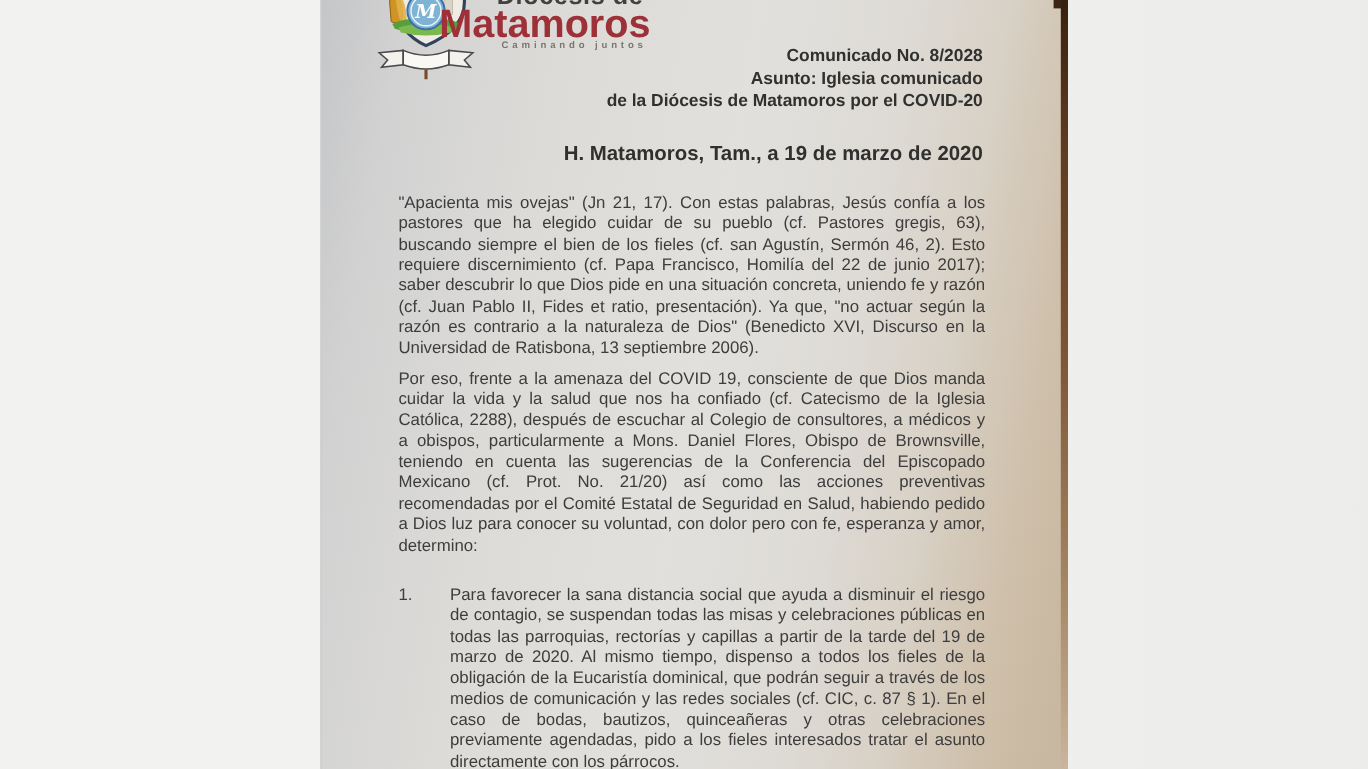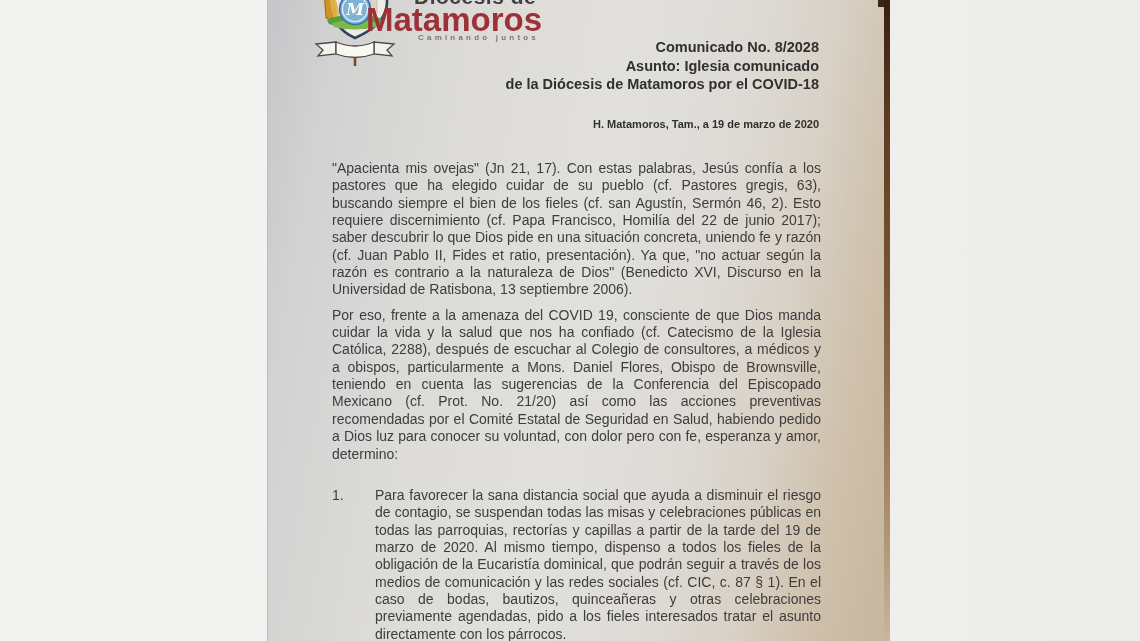--- a/index.html
+++ b/index.html
@@ -22,21 +22,21 @@
     content:"";position:absolute;right:4px;top:0;width:8px;height:7px;background:#3d2413;
   }
 
   .crest{position:absolute;left:44px;top:-38px;width:86px;height:118px;}
 
   .brand-line1{position:absolute;left:146px;top:-15px;font-weight:700;font-size:21px;color:#44403d;letter-spacing:.5px;white-space:nowrap;}
   .brand-line2{position:absolute;left:98px;top:1px;font-weight:800;font-size:33px;color:#9d3137;white-space:nowrap;}
   .tagline{position:absolute;left:150px;top:33px;font-weight:700;font-size:8px;letter-spacing:3.2px;color:#7d766e;white-space:nowrap;text-align:center;}
 
   .comm-block{position:absolute;right:71px;top:38px;text-align:right;font-weight:700;font-size:14.5px;line-height:18.5px;color:#30302f;white-space:nowrap;}
-  .dateline{position:absolute;right:71px;top:118px;text-align:right;font-weight:700;font-size:11px;color:#30302f;white-space:nowrap;}
+  .dateline{position:absolute;right:71px;top:118px;text-align:right;font-weight:700;font-size:17px;color:#30302f;white-space:nowrap;}
 
   .body-text{position:absolute;left:64px;top:160px;width:489px;font-size:14px;line-height:17.35px;color:#3d3d3d;}
   .body-text p{margin:0;text-align:justify;}
   .body-text p + p{margin-top:8px;}
   .list{margin-top:24px;display:flex;}
   .list .num{flex:0 0 43px;}
   .list .item-text{flex:1;text-align:justify;}
 </style>
 </head>
 <body>
@@ -69,21 +69,21 @@
     <line x1="43" y1="96" x2="43" y2="104" stroke="#7a4a28" stroke-width="2.6"></line>
   </svg>
 
   <div class="brand-line1">Diócesis de</div>
   <div class="brand-line2">Matamoros</div>
   <div class="tagline">Caminando juntos</div>
 
   <div class="comm-block">
     <div>Comunicado No. 8/2028</div>
     <div>Asunto: Iglesia comunicado</div>
-    <div>de la Diócesis de Matamoros por el COVID-18</div>
+    <div>de la Diócesis de Matamoros por el COVID-20</div>
   </div>
 
   <div class="dateline">H. Matamoros, Tam., a 19 de marzo de 2020</div>
 
   <div class="body-text">
     <p>"Apacienta mis ovejas" (Jn 21, 17). Con estas palabras, Jesús confía a los pastores que ha elegido cuidar de su pueblo (cf. Pastores gregis, 63), buscando siempre el bien de los fieles (cf. san Agustín, Sermón 46, 2). Esto requiere discernimiento (cf. Papa Francisco, Homilía del 22 de junio 2017); saber descubrir lo que Dios pide en una situación concreta, uniendo fe y razón (cf. Juan Pablo II, Fides et ratio, presentación). Ya que, "no actuar según la razón es contrario a la naturaleza de Dios" (Benedicto XVI, Discurso en la Universidad de Ratisbona, 13 septiembre 2006).</p>
     <p>Por eso, frente a la amenaza del COVID 19, consciente de que Dios manda cuidar la vida y la salud que nos ha confiado (cf. Catecismo de la Iglesia Católica, 2288), después de escuchar al Colegio de consultores, a médicos y a obispos, particularmente a Mons. Daniel Flores, Obispo de Brownsville, teniendo en cuenta las sugerencias de la Conferencia del Episcopado Mexicano (cf. Prot. No. 21/20) así como las acciones preventivas recomendadas por el Comité Estatal de Seguridad en Salud, habiendo pedido a Dios luz para conocer su voluntad, con dolor pero con fe, esperanza y amor, determino:</p>
     <div class="list">
       <span class="num">1.</span>
       <div class="item-text">Para favorecer la sana distancia social que ayuda a disminuir el riesgo de contagio, se suspendan todas las misas y celebraciones públicas en todas las parroquias, rectorías y capillas a partir de la tarde del 19 de marzo de 2020. Al mismo tiempo, dispenso a todos los fieles de la obligación de la Eucaristía dominical, que podrán seguir a través de los medios de comunicación y las redes sociales (cf. CIC, c. 87 § 1). En el caso de bodas, bautizos, quinceañeras y otras celebraciones previamente agendadas, pido a los fieles interesados tratar el asunto directamente con los párrocos.</div>

